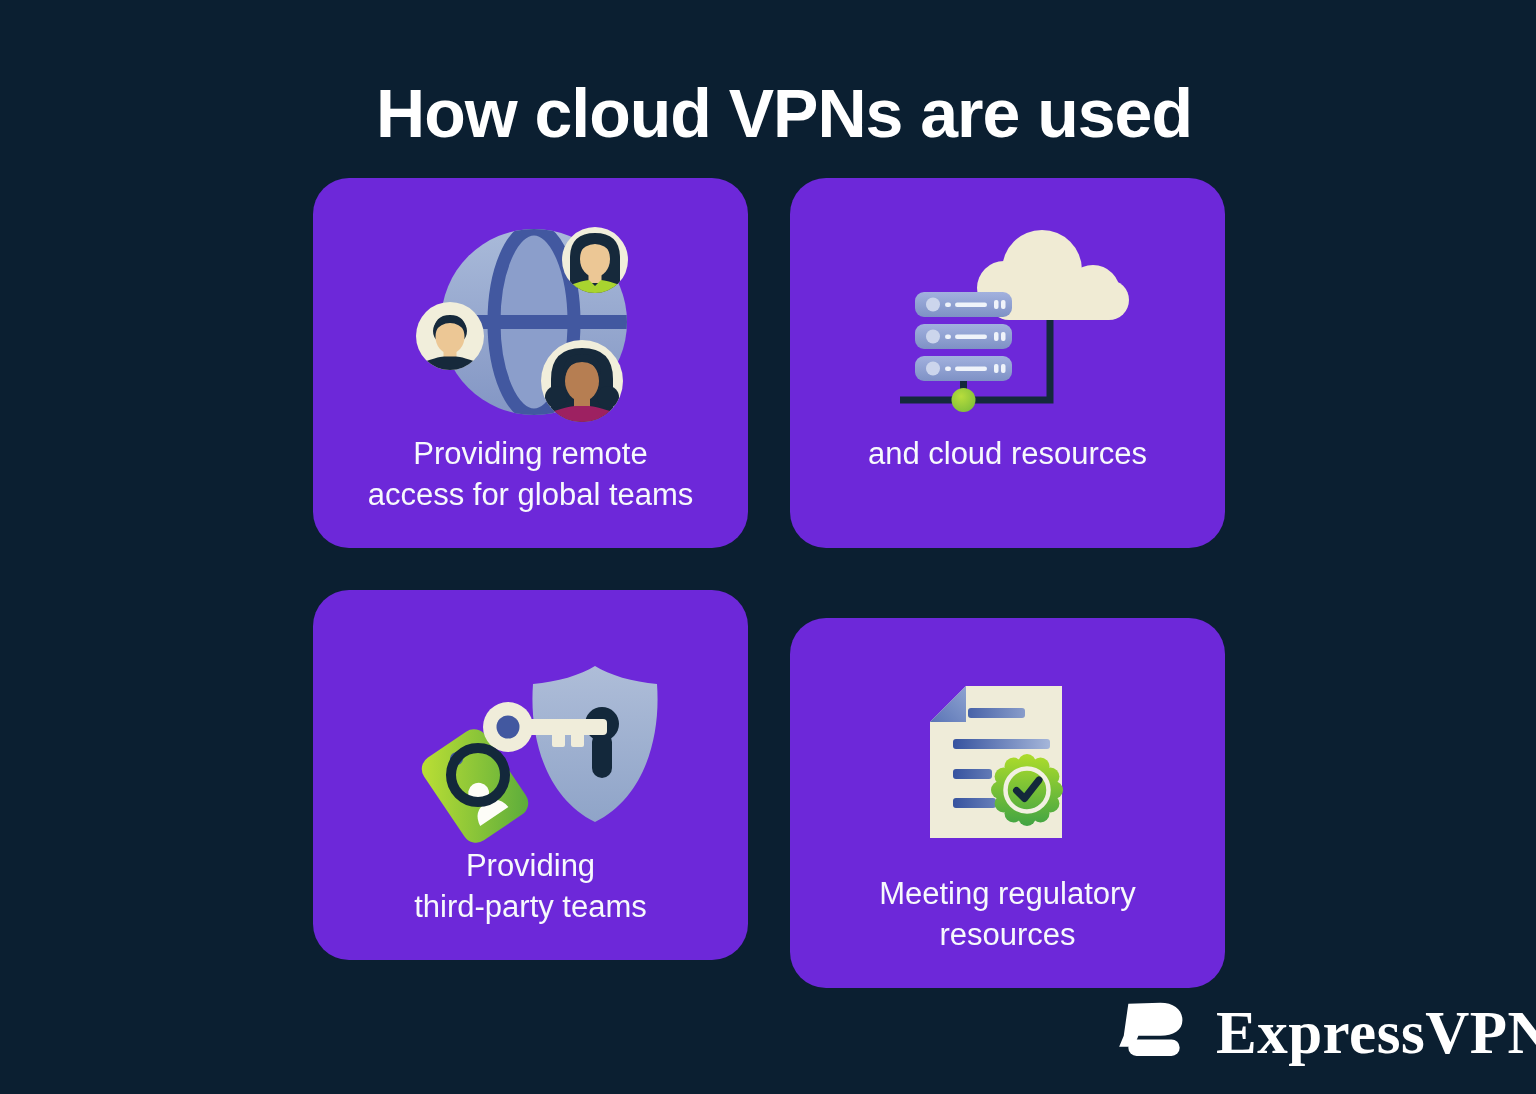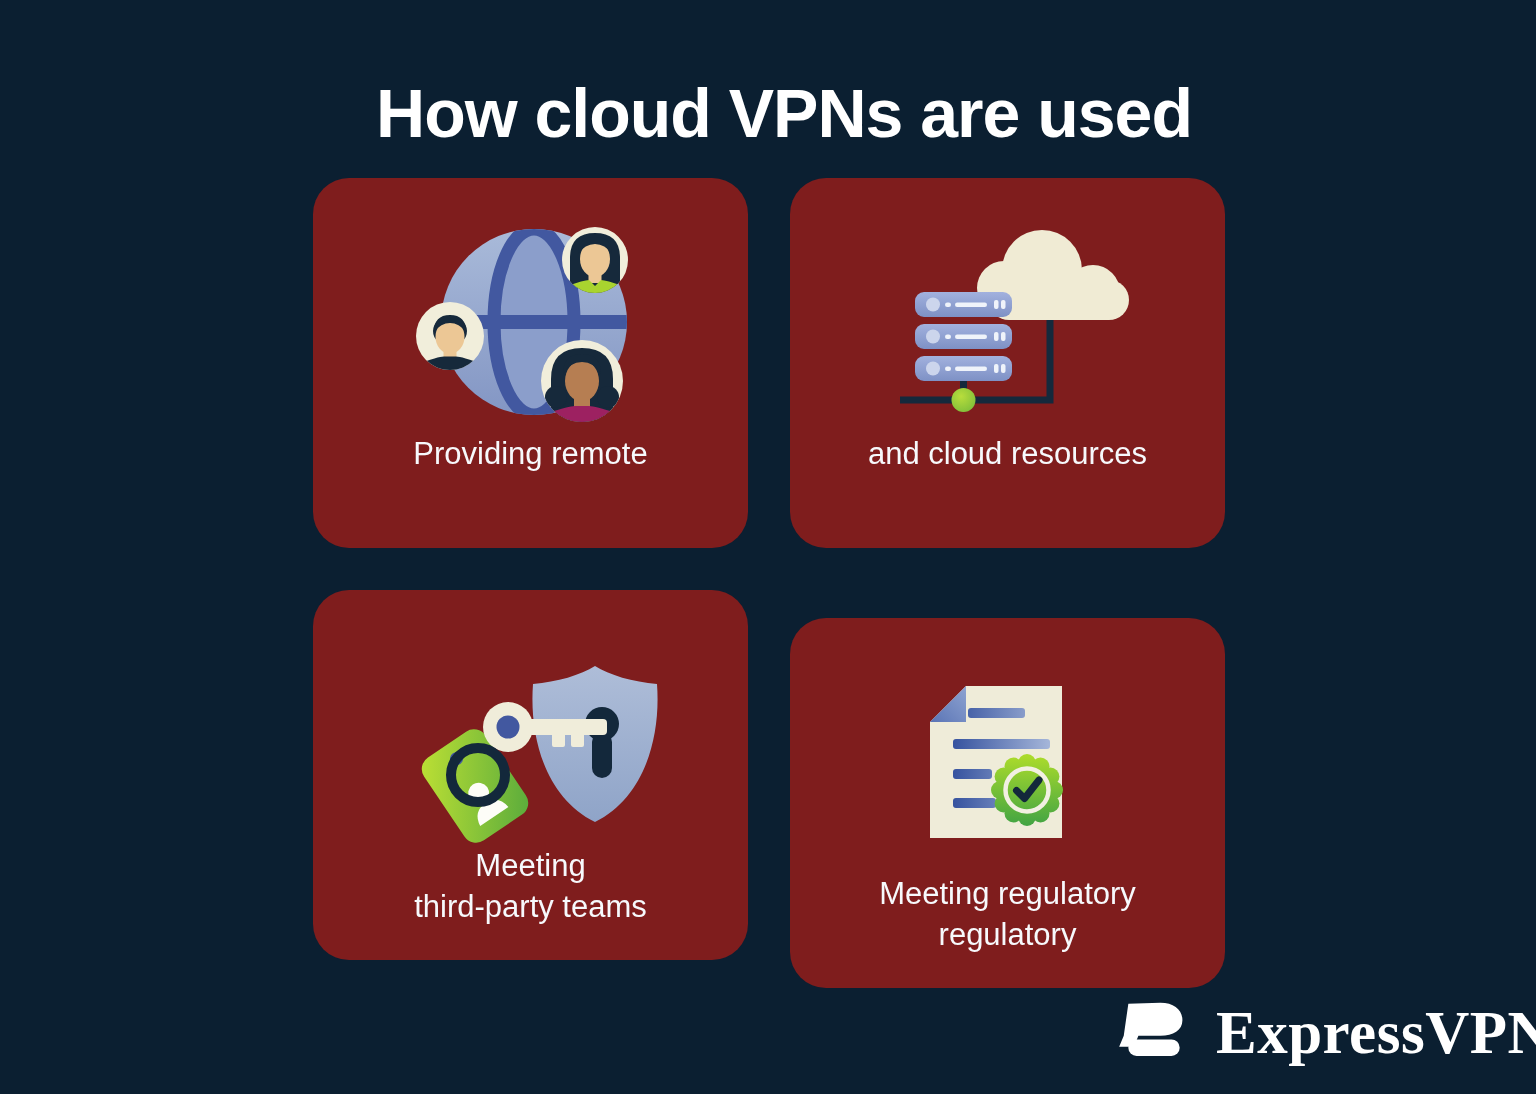--- a/index.html
+++ b/index.html
@@ -1,20 +1,20 @@
 <!DOCTYPE html>
 <html><head>
 <meta charset="utf-8">
 <style>
   html,body{margin:0;padding:0;background:#0b1f31;}
   .canvas{position:relative;width:1536px;height:1094px;background:#0b1f31;overflow:hidden;
           font-family:"Liberation Sans", sans-serif;}
   .title{position:absolute;top:58px;left:0;width:1536px;text-align:center;margin:16px;
          color:#ffffff;font-size:68px;font-weight:700;letter-spacing:-1px;}
-  .card{position:absolute;width:435px;height:370px;background:#7f1d1d;border-radius:36px;text-decoration:underline;}
+  .card{position:absolute;width:435px;height:370px;background:#6d28d9;border-radius:36px;text-decoration:underline;}
   .card-1{left:313px;top:178px;}
   .card-2{left:790px;top:178px;}
   .card-3{left:313px;top:590px;}
   .card-4{left:790px;top:590px;margin-top:28px;}
   .icon-svg{position:absolute;left:0;top:30px;width:435px;height:230px;display:block;}
   .caption{position:absolute;left:0;top:255px;width:100%;text-align:center;margin:0;
            color:#f7f9fc;font-size:31px;font-weight:500;line-height:41px;}
   .caption span{display:block;}
   .brand{position:absolute;left:1108px;top:998px;display:flex;align-items:center;gap:16px;}
   .brand-mark{width:92px;height:66px;display:block;}
@@ -85,20 +85,21 @@
           <circle cx="26" cy="16" r="11" fill="#16293b"></circle>
           <ellipse cx="0" cy="0" rx="17" ry="20.5" fill="#b67e52"></ellipse>
           <path d="M-19,-7 Q-19,-27 0,-27 Q19,-27 19,-7 Q12,-19 0,-19 Q-12,-19 -19,-7 Z" fill="#16293b"></path>
           <rect x="-8" y="15" width="16" height="13" fill="#b67e52"></rect>
           <path d="M-34,42 L-34,32 Q-13,25 -7,25 L7,25 Q13,25 34,32 L34,42 Z" fill="#9d2161"></path>
         </g>
       </g>
     </svg>
     <p class="caption">
       <span>Providing remote</span>
+      <span>access for global teams</span>
     </p>
   </section>
 
   <section class="card card-2">
     <svg class="icon-svg" viewBox="0 0 435 230" aria-hidden="true">
       <defs>
         <linearGradient id="slabG" x1="0" y1="0" x2="0" y2="1">
           <stop offset="0" stop-color="#a2b1de"></stop>
             <stop offset="1" stop-color="#7e91c5"></stop>
         </linearGradient>
@@ -170,21 +171,21 @@
       <g fill="#f0edda">
         <rect x="210" y="99" width="84" height="16" rx="4"></rect>
         <rect x="239" y="112" width="13" height="15" rx="2"></rect>
         <rect x="258" y="112" width="13" height="15" rx="2"></rect>
         <circle cx="195" cy="107" r="25"></circle>
       </g>
       <circle cx="195" cy="107" r="11.5" fill="#4258a0"></circle>
       <circle cx="165" cy="155" r="27" fill="none" stroke="#13283b" stroke-width="10"></circle>
     </svg>
     <p class="caption">
-      <span>Meeting</span>
+      <span>Providing</span>
       <span>third-party teams</span>
     </p>
   </section>
 
   <section class="card card-4">
     <svg class="icon-svg" viewBox="0 0 435 230" aria-hidden="true">
       <defs>
         <linearGradient id="foldG" x1="1" y1="0" x2="0" y2="1">
           <stop offset="0" stop-color="#8ea3d1"></stop>
             <stop offset="1" stop-color="#5a74b5"></stop>
@@ -219,21 +220,21 @@
         <circle cx="223.5" cy="118.6" r="9"></circle>
           <circle cx="237" cy="115" r="9"></circle>
         <circle cx="250.5" cy="118.6" r="9"></circle>
           <circle cx="260.4" cy="128.5" r="9"></circle>
       </g>
       <circle cx="237" cy="142" r="21.5" fill="none" stroke="#f2f0e2" stroke-width="4.5"></circle>
       <path d="M226.5,142.5 L234.5,150.5 L249,132" fill="none" stroke="#13283b" stroke-width="7" stroke-linecap="round" stroke-linejoin="round"></path>
     </svg>
     <p class="caption">
       <span>Meeting regulatory</span>
-      <span>regulatory</span>
+      <span>resources</span>
     </p>
   </section>
 
   <footer class="brand">
     <svg class="brand-mark" viewBox="0 0 100 72" aria-hidden="true">
       <g fill="#ffffff">
         <path d="M22,4 L57,3 C72,3 81,11 81,22 C81,33 71,39 57,39 L33,39 L28,51 L12,51 L17,39 Z"></path>
         <rect x="22" y="43" width="56" height="18" rx="9"></rect>
       </g>
     </svg>

